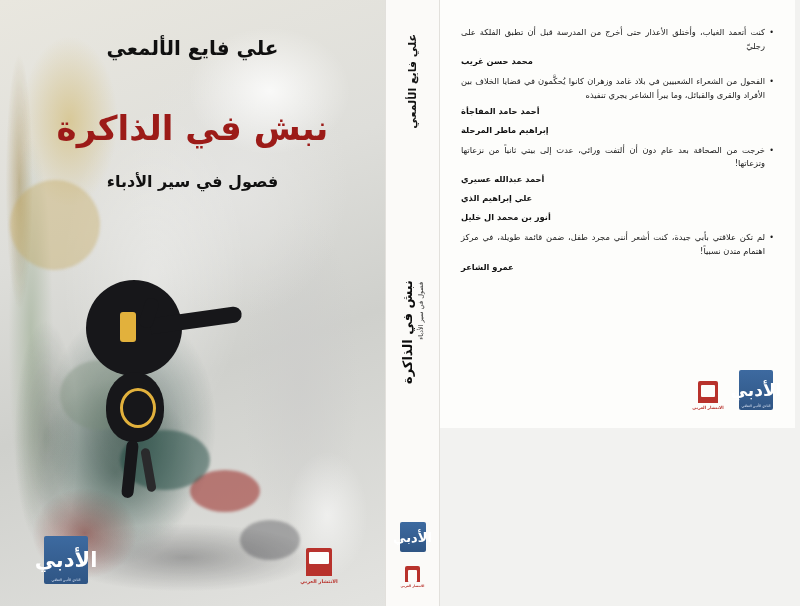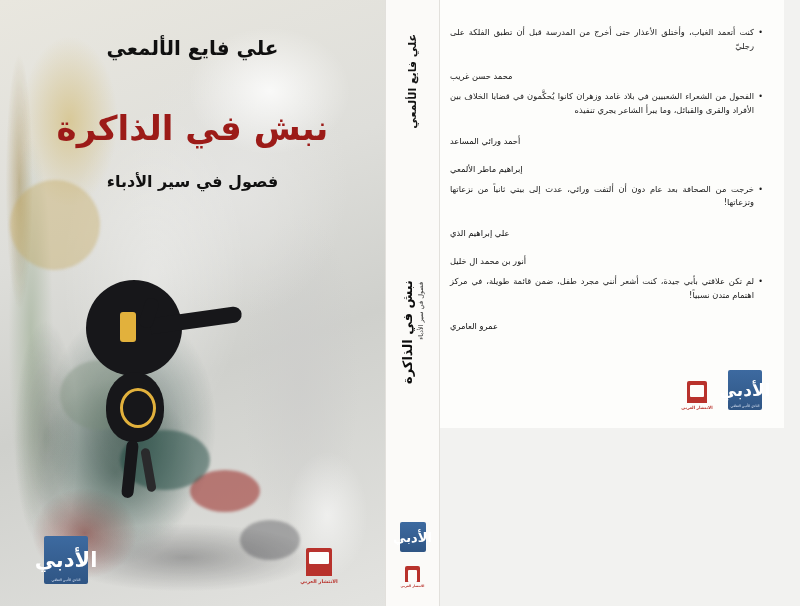--- a/index.html
+++ b/index.html
@@ -14,21 +14,21 @@
     position: relative;
     width: 800px;
     height: 606px;
     background: #f2f2f0;
     overflow: hidden;
   }
 
   
   .back-cover {
     position: absolute;
-    left: 424px;
+    left: 435px;
     top: 0;
     width: 360px;
     height: 428px;
     background: #fdfdfb;
     box-sizing: border-box;
     padding: 26px 22px 24px 26px;
   }
   .quote-block {
     margin-bottom: 9px;
   }
@@ -46,25 +46,25 @@
     content: "•";
     position: absolute;
     right: -1px;
     top: 0;
     font-size: 8px;
     color: #1a1a1a;
   }
   .quote-author {
     font-family: "DejaVu Sans", sans-serif;
     font-size: 8.3px;
-    font-weight: normal;
+    font-weight: bold;
     color: #111;
     text-align: left;
     direction: rtl;
-    margin-top: 18px;
+    margin-top: 3px;
   }
 
   
   .back-marks {
     position: absolute;
     right: 22px;
     bottom: 18px;
     display: flex;
     flex-direction: row;
     gap: 14px;
@@ -385,45 +385,46 @@
 
   <div class="back-cover">
 
     <div class="quote-block">
       <div class="quote-text">كنت أتعمد الغياب، وأختلق الأعذار حتى أخرج من المدرسة قبل أن تطبق الفلكة على رجليّ</div>
       <div class="quote-author">محمد حسن غريب</div>
     </div>
 
     <div class="quote-block">
       <div class="quote-text">الفحول من الشعراء الشعبيين في بلاد غامد وزهران كانوا يُحكَّمون في قضايا الخلاف بين الأفراد والقرى والقبائل، وما يبرأ الشاعر يجري تنفيذه</div>
-      <div class="quote-author">أحمد ورائي المساعد</div>
-    </div>
-
-    <div class="quote-block">
-    </div>
-
-    <div class="quote-block">
-      <div class="quote-author">إبراهيم ماطر الألمعي</div>
+      <div class="quote-author">أحمد حامد المفاجأة</div>
+    </div>
+
+    <div class="quote-block">
+    </div>
+
+    <div class="quote-block">
+      <div class="quote-author">إبراهيم ماطر المرحلة</div>
     </div>
 
     <div class="quote-block">
       <div class="quote-text">خرجت من الصحافة بعد عام دون أن ألتفت ورائي، عدت إلى بيتي ثانياً من نزعاتها وتزعاتها!</div>
+      <div class="quote-author">أحمد عبدالله عسيري</div>
     </div>
 
     <div class="quote-block">
       <div class="quote-author">علي إبراهيم الذي</div>
     </div>
 
     <div class="quote-block">
       <div class="quote-author">أنور بن محمد ال خليل</div>
     </div>
 
     <div class="quote-block">
       <div class="quote-text">لم تكن علاقتي بأبي جيدة، كنت أشعر أنني مجرد طفل، ضمن قائمة طويلة، في مركز اهتمام متدن نسبياً!</div>
-      <div class="quote-author">عمرو العامري</div>
+      <div class="quote-author">عمرو الشاعر</div>
     </div>
 
     <div class="back-marks">
       <div class="mark-box mark-nadi">
         <span class="glyph">الأدبي</span>
         <span class="sub">النادي الأدبي الثقافي</span>
       </div>
       <div class="mark-box mark-intishar">
         <span class="book"></span>
         <span class="cap">الانتشار العربي</span>

